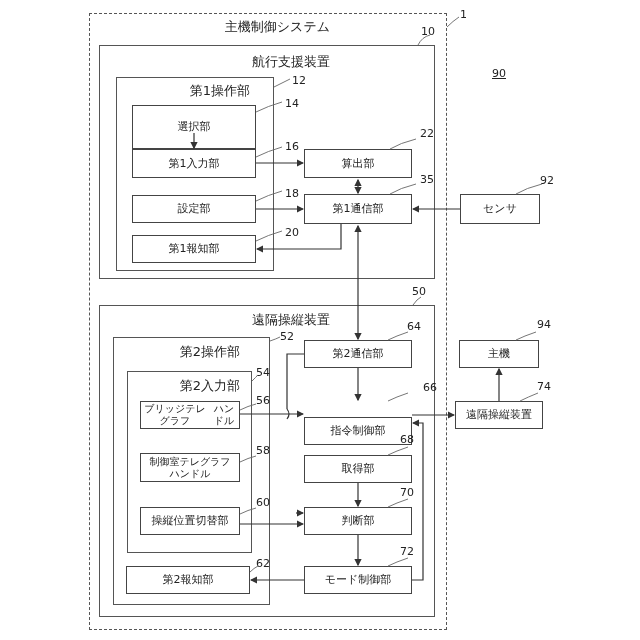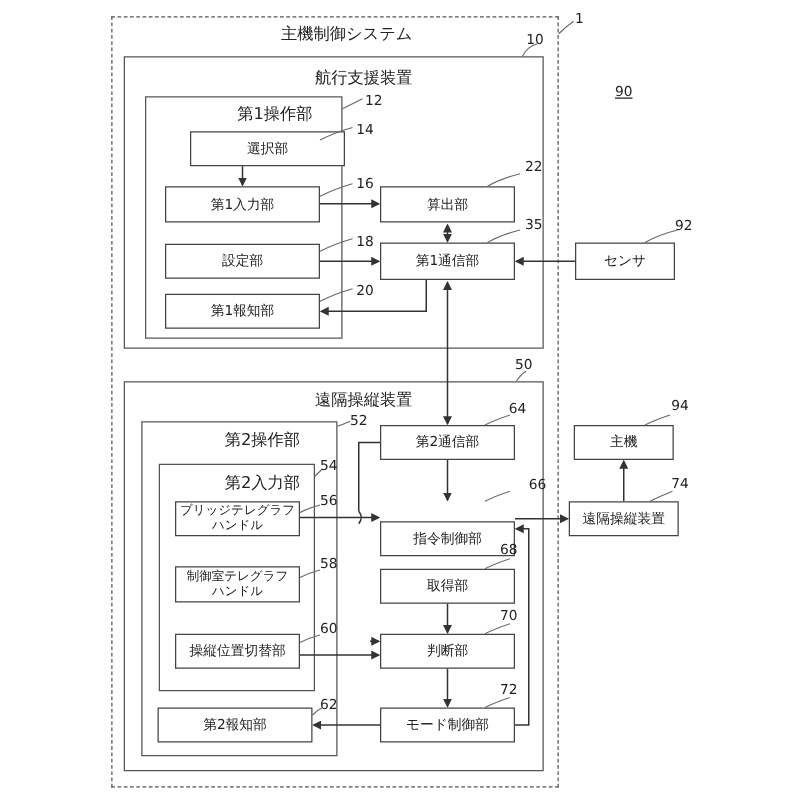--- a/index.html
+++ b/index.html
@@ -24,21 +24,21 @@
 <div class="ref ref90" style="left:492px;top:27px;margin-top:40px;">90</div>
 
 <div class="frame" style="left:99px;top:45px;width:336px;height:234px;"></div>
 <div class="title" style="left:210px;top:53px;width:120px;">航行支援装置</div>
 <div class="ref" style="left:421px;top:25px;">10</div>
 
 <div class="frame" style="left:116px;top:77px;width:158px;height:194px;"></div>
 <div class="title" style="left:140px;top:82px;width:110px;">第1操作部</div>
 <div class="ref" style="left:292px;top:74px;">12</div>
 
-<div class="box" style="left:132px;top:105px;width:124px;height:28px;margin-left:20px;">選択部</div>
+<div class="box" style="left:132px;top:105px;width:124px;height:44px;">選択部</div>
 <div class="ref" style="left:285px;top:97px;">14</div>
 
 <div class="box" style="left:132px;top:149px;width:124px;height:29px;">第1入力部</div>
 <div class="ref" style="left:285px;top:140px;">16</div>
 
 <div class="box" style="left:132px;top:195px;width:124px;height:28px;">設定部</div>
 <div class="ref" style="left:285px;top:187px;">18</div>
 
 <div class="box" style="left:132px;top:235px;width:124px;height:28px;">第1報知部</div>
 <div class="ref" style="left:285px;top:226px;">20</div>
@@ -57,21 +57,21 @@
 <div class="ref" style="left:412px;top:285px;">50</div>
 
 <div class="frame" style="left:113px;top:337px;width:157px;height:268px;"></div>
 <div class="title" style="left:140px;top:343px;width:100px;">第2操作部</div>
 <div class="ref" style="left:280px;top:330px;">52</div>
 
 <div class="frame" style="left:127px;top:371px;width:125px;height:182px;"></div>
 <div class="title" style="left:140px;top:377px;width:100px;">第2入力部</div>
 <div class="ref" style="left:256px;top:366px;">54</div>
 
-<div class="box" style="left:140px;top:401px;width:100px;height:28px;flex-direction:column;font-size:10px;line-height:12px;">
+<div class="box" style="left:140px;top:401px;width:100px;height:28px;flex-direction:row;font-size:10px;line-height:12px;">
   <span>ブリッジテレグラフ</span>
   <span>ハンドル</span>
 </div>
 <div class="ref" style="left:256px;top:394px;">56</div>
 
 <div class="box" style="left:140px;top:453px;width:100px;height:29px;flex-direction:column;font-size:10px;line-height:12px;">
   <span>制御室テレグラフ</span>
   <span>ハンドル</span>
 </div>
 <div class="ref" style="left:256px;top:444px;">58</div>

